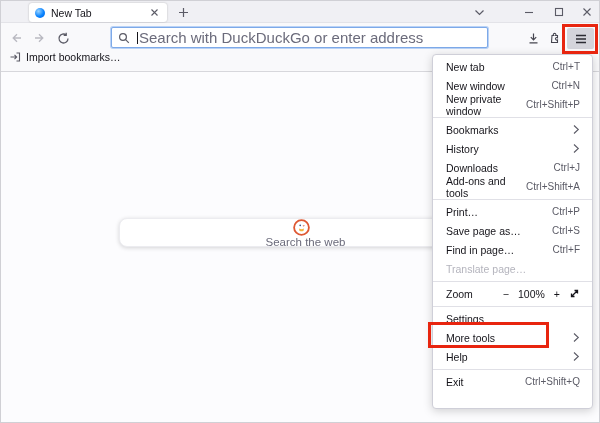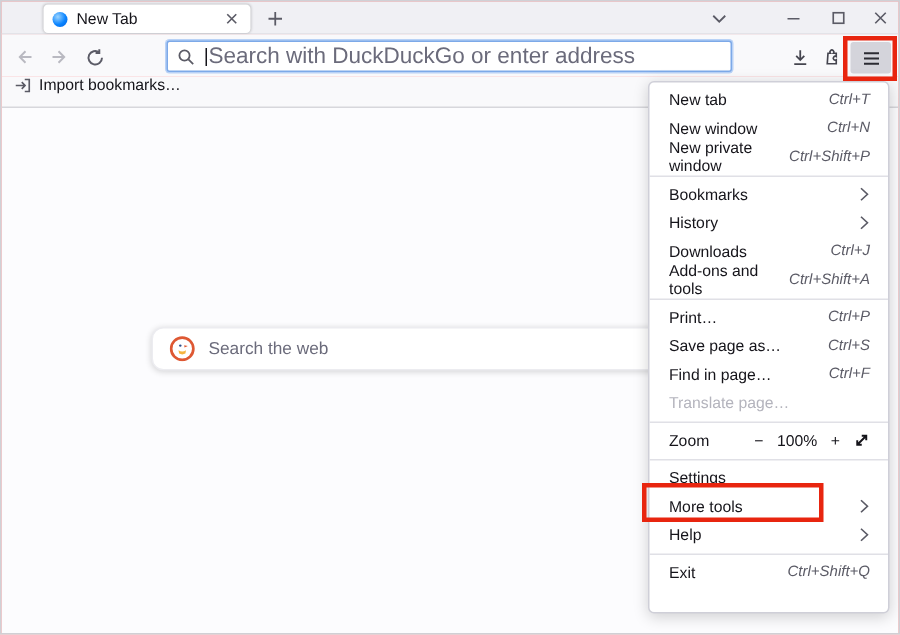--- a/index.html
+++ b/index.html
@@ -34,29 +34,29 @@
   #dl-btn { left:523px; } #ext-btn { left:544px; }
   #menu-btn { position:absolute; left:566px; top:27px; width:27px; height:21px; background:#d4d4db; border-radius:2px; display:flex; align-items:center; justify-content:center; color:#2b2b33; }
 
   
   #bookmarksbar { position:absolute; top:50px; left:0; right:0; height:21px; background:#f9f9fb; border-bottom:1px solid #d7d7dc; display:flex; align-items:flex-start; padding-left:8px; }
   #import-bm { display:flex; align-items:center; gap:5px; color:#15141a; font-size:10.5px; }
   #import-bm .ic { color:#5b5b66; display:flex; }
 
   
   #content { position:absolute; top:71px; left:0; right:0; bottom:0; background:#fcfcfe; }
-  #web-search { position:absolute; left:100px; top:146px; width:364px; height:29px; background:#fff; border:1px solid #ececf0; border-radius:8px; box-shadow:0 1px 4px rgba(0,0,0,.16); display:flex; align-items:center; padding:0 11px; }
+  #web-search { position:absolute; left:118px; top:146px; width:364px; height:29px; background:#fff; border:1px solid #ececf0; border-radius:8px; box-shadow:0 1px 4px rgba(0,0,0,.16); display:flex; align-items:center; padding:0 11px;flex-direction:column; }
   #web-search .txt { font-size:11.5px; color:#6b6b7b; margin-left:9px; }
 
   
   #app-menu { position:absolute; left:431px; top:53px; width:161px; height:355px; background:#fff; border:1px solid #cfcfd8; border-radius:4px; box-shadow:0 2px 10px rgba(0,0,0,.18); padding:2px 0; z-index:10; display:flex; flex-direction:column; }
   .menu-item { height:19px; flex:none; display:flex; align-items:center; justify-content:space-between; padding:0 12px 0 13px; font-size:10.5px; }
   .menu-item .mi-label { color:#15141a; }
   .menu-item.disabled .mi-label { color:#b4b4bd; }
-  .mi-shortcut { color:#5b5b66; font-size:10px;font-style:italic; }
+  .mi-shortcut { color:#5b5b66; font-size:10px; }
   .mi-chevron { color:#5b5b66; display:flex; }
   .menu-sep { height:1px; flex:none; background:#e0e0e6; margin:2.5px 0; }
   .zoom-controls { display:flex; align-items:center; gap:9px; color:#15141a; }
   .zoom-btn, .zoom-val { background:none; border:none; font:inherit; color:#15141a; font-size:10.5px; padding:0; cursor:default; }
   .zoom-fs { display:flex; color:#15141a; }
 
   
   .anno { position:absolute; border:3px solid #e8250f; z-index:20; }
   #anno-menu-btn { left:561px; top:23px; width:36px; height:30px; }
   #anno-settings { left:427px; top:321px; width:121px; height:26px; }

